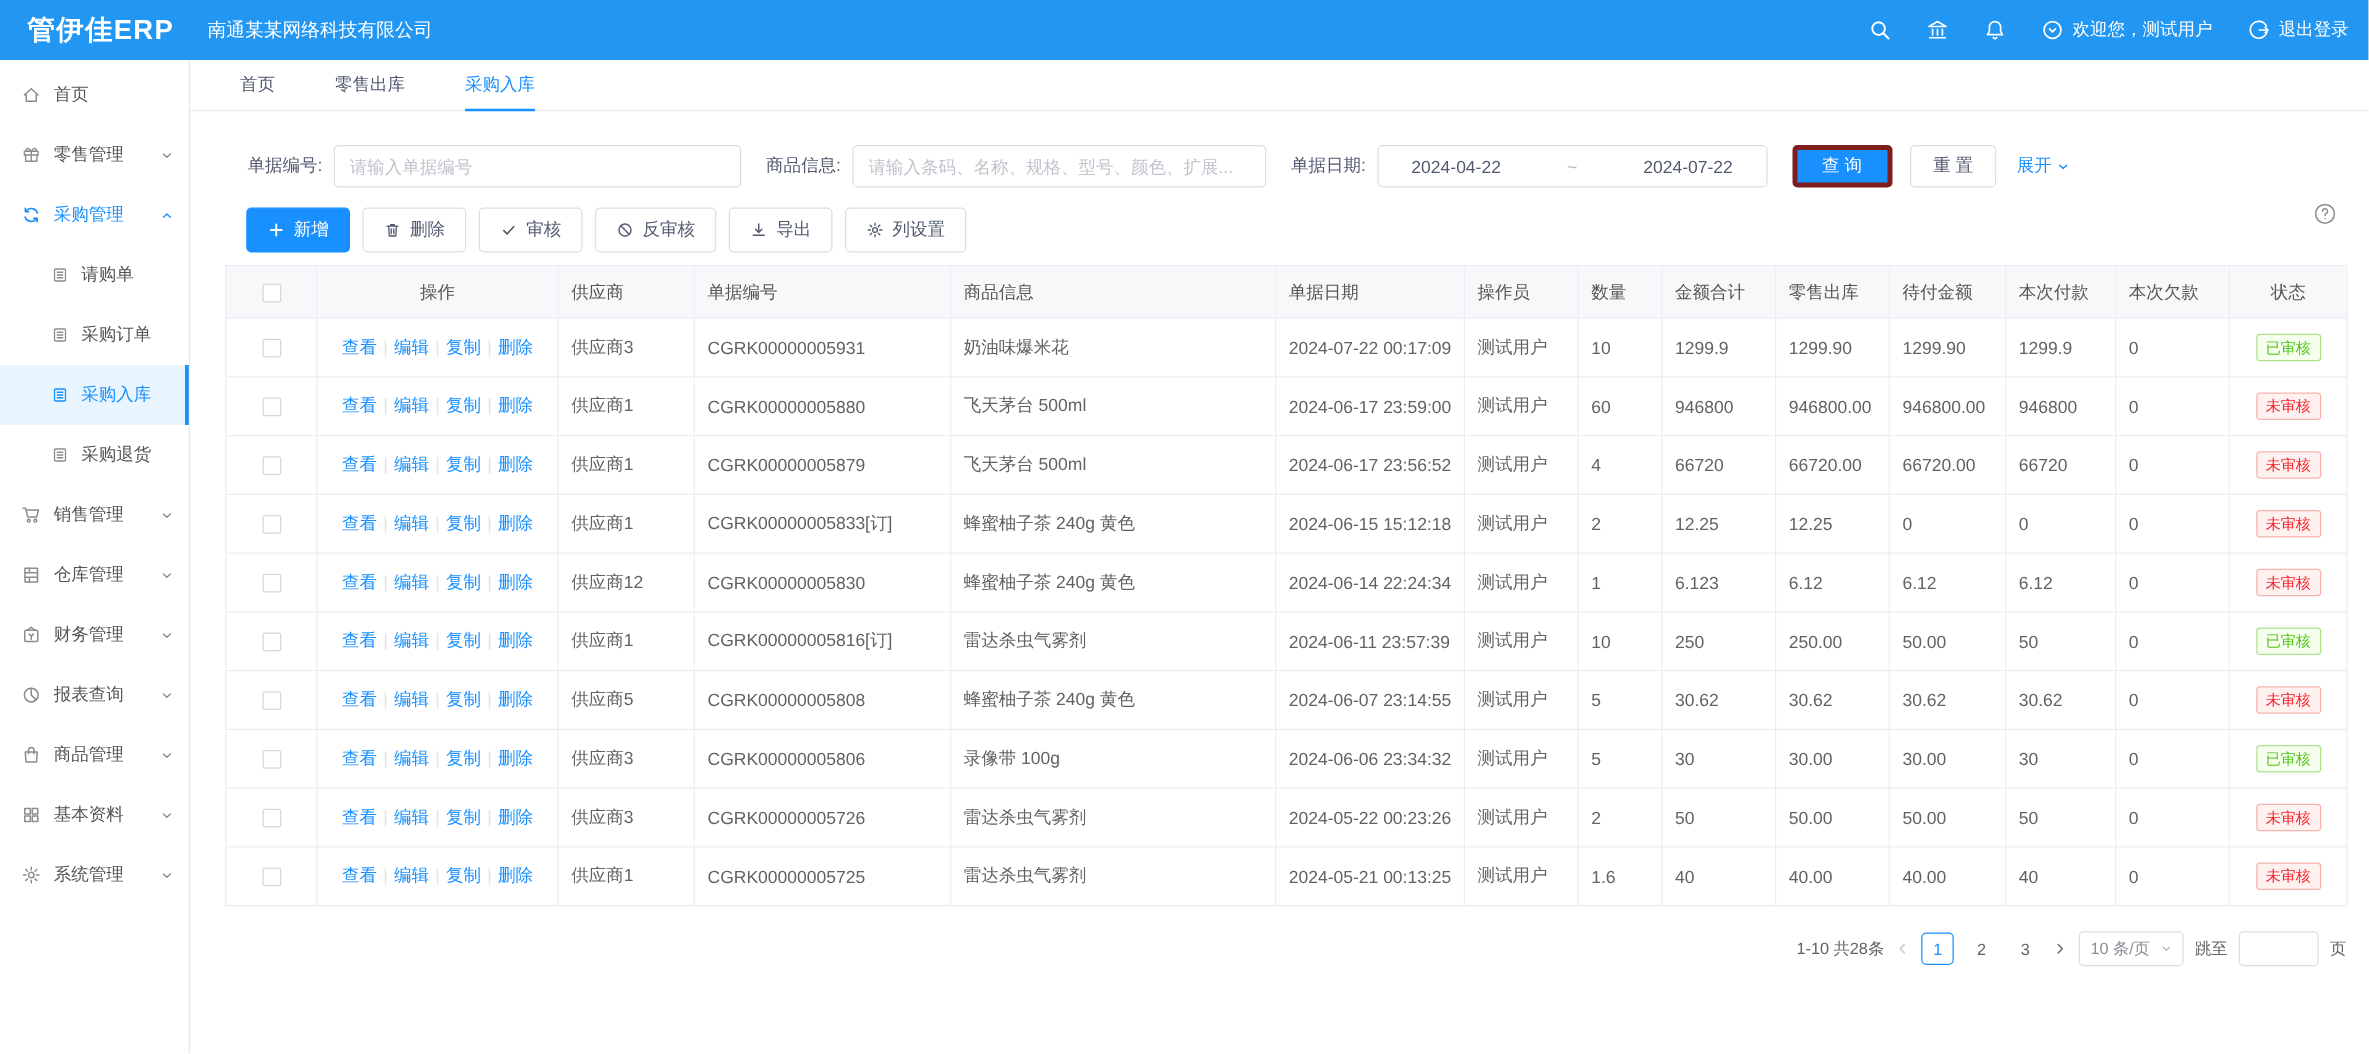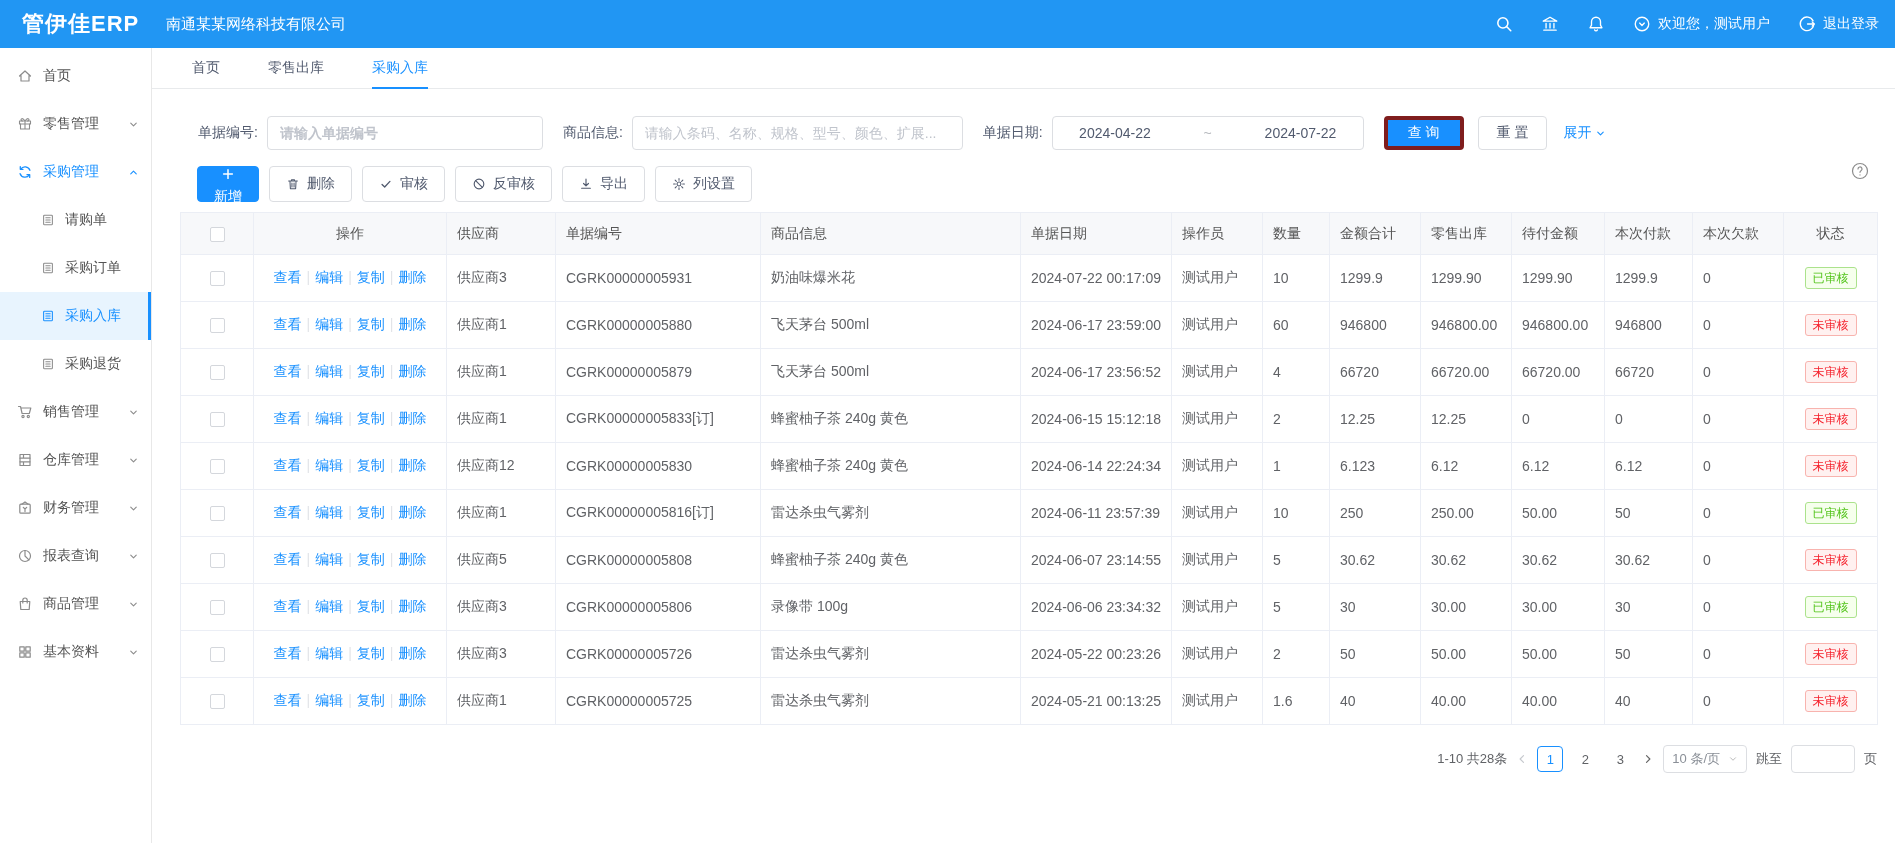--- a/index.html
+++ b/index.html
@@ -51,21 +51,21 @@
   .btn { height:34px; border-radius:4px; font-size:14px; cursor:pointer; display:inline-flex; align-items:center; }
   .btn-primary { background:#1890ff; border:4px solid #7f1d1d; color:#fff; padding:0 20px; margin-left:20px; }
   .btn-plain { background:#fff; border:1px solid #dcdee2; color:#515a6e; padding:0 18px; margin-left:14px; }
   .expand-link { color:#1890ff; margin-left:16px; display:inline-flex; align-items:center; gap:4px; cursor:pointer; }
   .expand-link svg { width:11px; height:11px; }
 
   
   .toolbar { display:flex; align-items:center; gap:10px; padding:16px 18px 8px 45px; position:relative; flex-shrink:0; }
   .tbtn { height:36px; border:1px solid #dcdee2; background:#fff; border-radius:4px; display:inline-flex; align-items:center; gap:7px; padding:0 16px; font-size:14px; color:#515a6e; cursor:pointer; }
   .tbtn .icon svg { width:14px; height:14px; }
-  .tbtn.primary { background:#1890ff; border-color:#1890ff; color:#fff;flex-direction:column; }
+  .tbtn.primary { background:#1890ff; border-color:#1890ff; color:#fff; }
   .help-icon { position:absolute; right:26px; top:12px; color:#8c8c8c; cursor:pointer; }
   .help-icon svg { width:18px; height:18px; }
 
   
   .table-wrap { padding:2px 18px 0 28px; }
   table { border-collapse:collapse; table-layout:fixed; width:1696px; font-size:14px; color:#606266; }
   th { background:#f7f8fa; font-weight:400; color:#555; height:42px; border:1px solid #ebeef5; text-align:left; padding:0 10px; }
   td { height:47px; border:1px solid #ebeef5; padding:0 10px; background:#fff; }
   th.c, td.c { text-align:center; }
   .cbx { width:15px; height:15px; border:1px solid #d4d7dc; border-radius:2px; background:#fff; display:inline-block; vertical-align:middle; cursor:pointer; }
@@ -288,33 +288,47 @@
               <rect x="8.8" y="8.8" width="4.4" height="4.4"></rect>
             </svg>
           </span>
           <span class="lbl">基本资料</span>
           <span class="chev icon">
             <svg viewBox="0 0 16 16" fill="none" stroke="currentColor" stroke-linecap="round" stroke-linejoin="round" stroke-width="1.6">
               <path d="m4 6 4 4 4-4"></path>
             </svg>
           </span>
         </div>
+        <div class="side-item">
+          <span class="icon">
+            <svg viewBox="0 0 16 16" fill="none" stroke="currentColor" stroke-linecap="round" stroke-linejoin="round" stroke-width="1.2">
+              <circle cx="8" cy="8" r="2.2"></circle>
+              <path d="M8 1.8v2M8 12.2v2M1.8 8h2M12.2 8h2M3.6 3.6 5 5M11 11l1.4 1.4M12.4 3.6 11 5M5 11l-1.4 1.4"></path>
+            </svg>
+          </span>
+          <span class="lbl">系统管理</span>
+          <span class="chev icon">
+            <svg viewBox="0 0 16 16" fill="none" stroke="currentColor" stroke-linecap="round" stroke-linejoin="round" stroke-width="1.6">
+              <path d="m4 6 4 4 4-4"></path>
+            </svg>
+          </span>
+        </div>
       </div>
 
     <div class="main">
       <div class="tabbar" id="tabbar">
           <div class="tab">首页</div>
           <div class="tab">零售出库</div>
           <div class="tab active">采购入库</div>
         </div>
 
       <div class="filters">
         <div class="fgroup">
           <span class="f-label">单据编号:</span>
-          <input class="f-input" style="width: 276px; font-weight: bold;" placeholder="请输入单据编号">
+          <input class="f-input" style="width: 326px;" placeholder="请输入单据编号">
         </div>
         <div class="fgroup">
           <span class="f-label">商品信息:</span>
           <input class="f-input" style="width: 331px;" placeholder="请输入条码、名称、规格、型号、颜色、扩展...">
         </div>
         <div class="fgroup" style="margin-right:0">
           <span class="f-label">单据日期:</span>
           <div class="date-box">
             <span>2024-04-22</span>
             <span class="date-sep">~</span>

